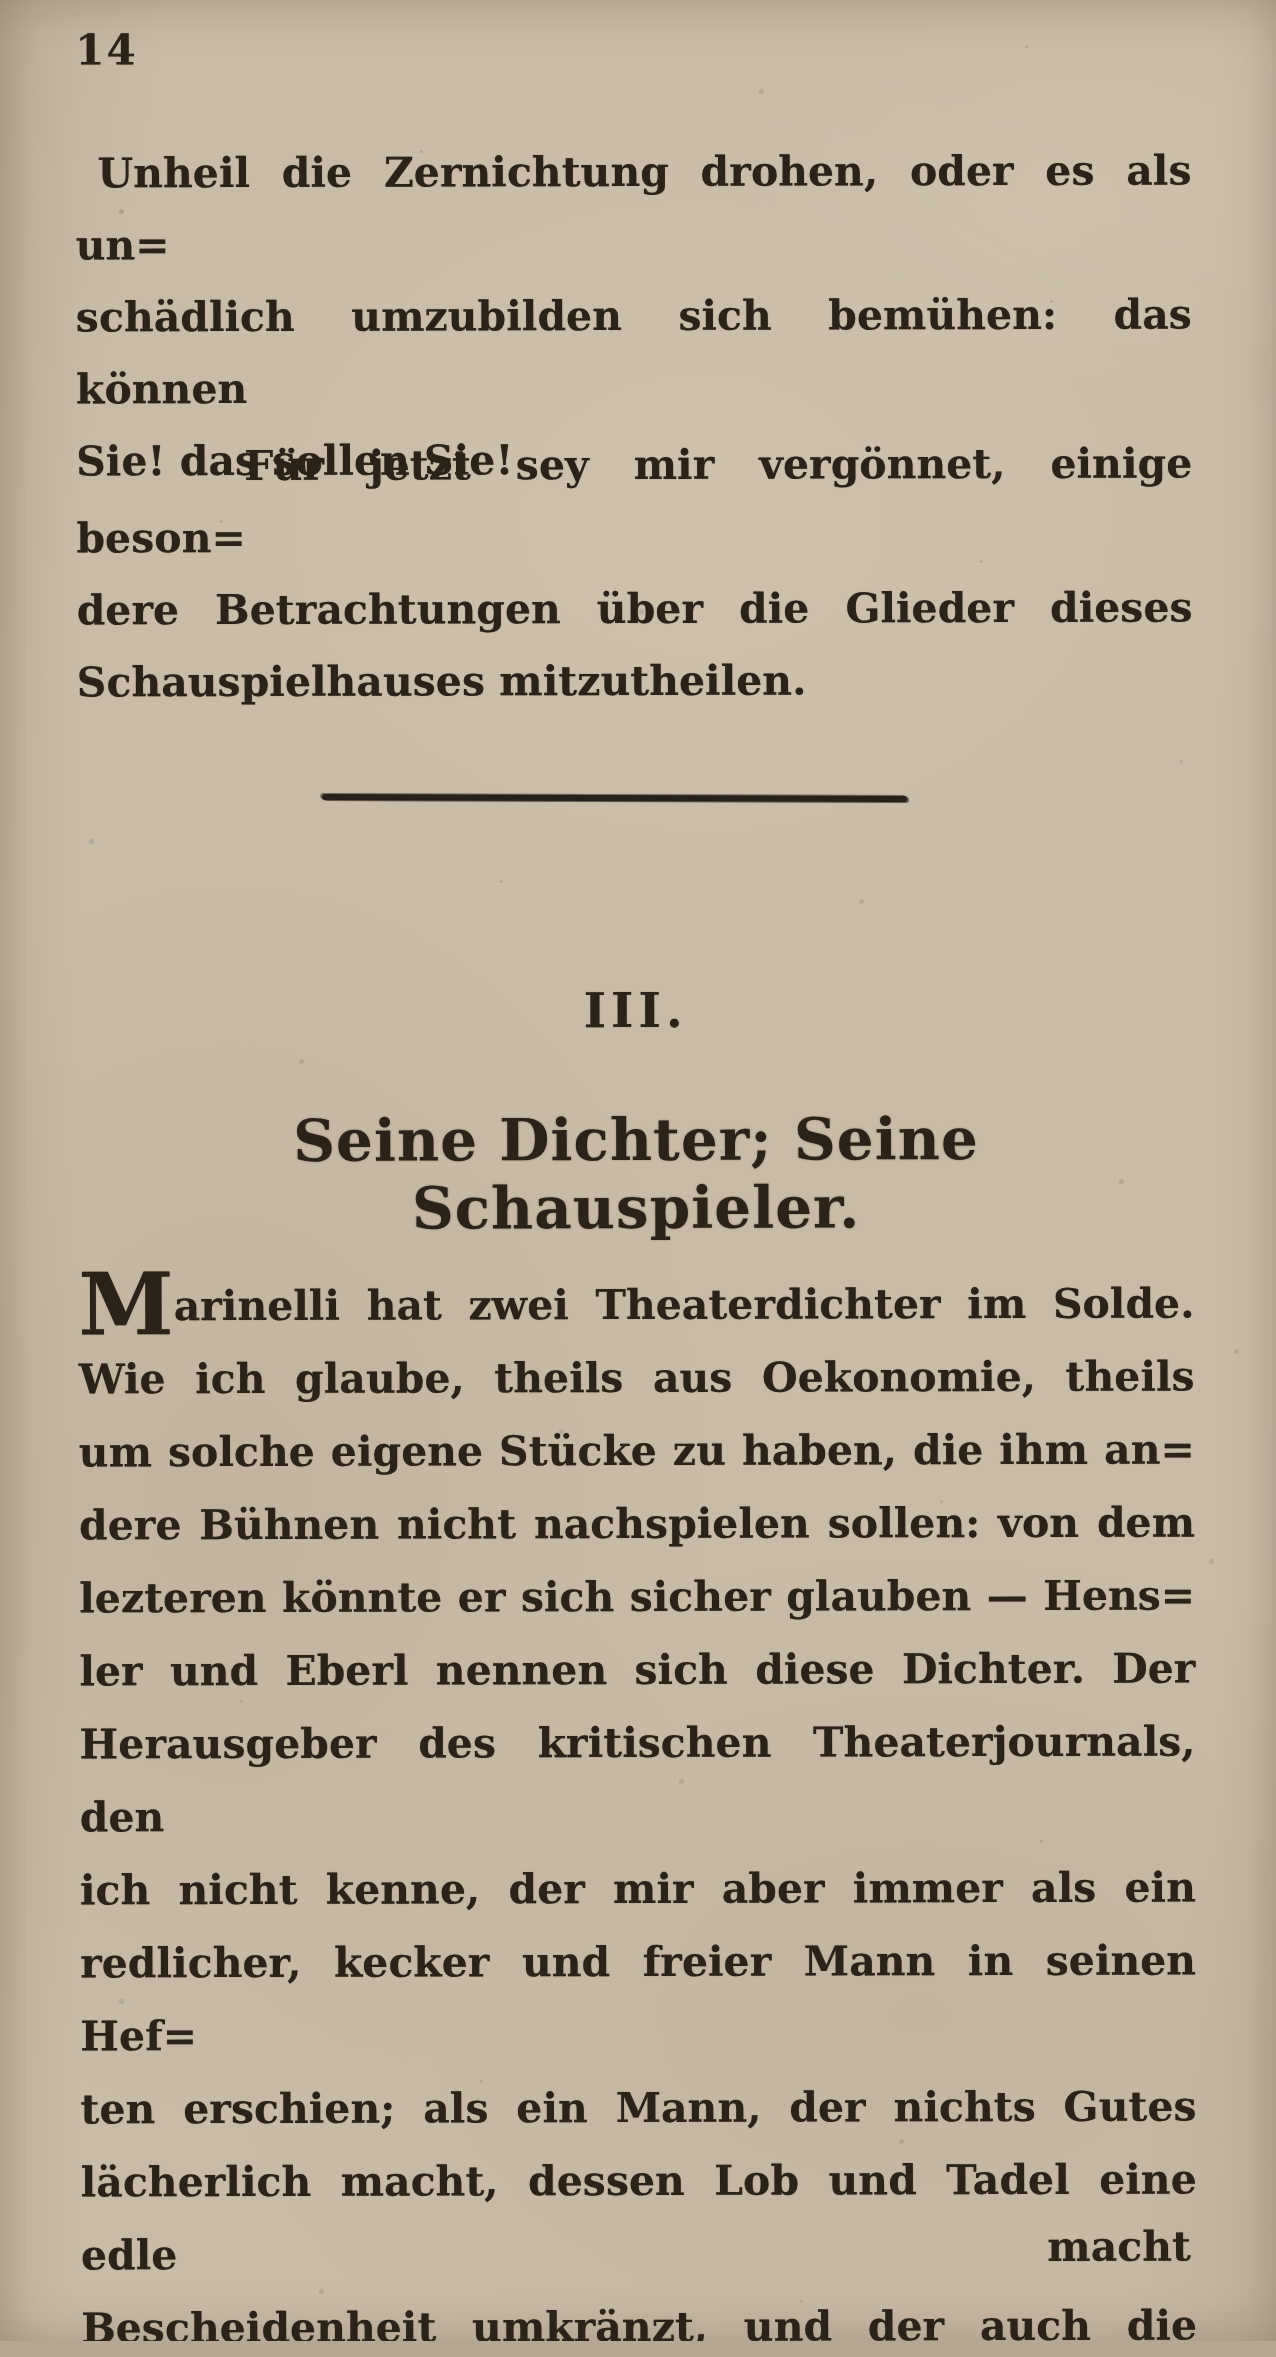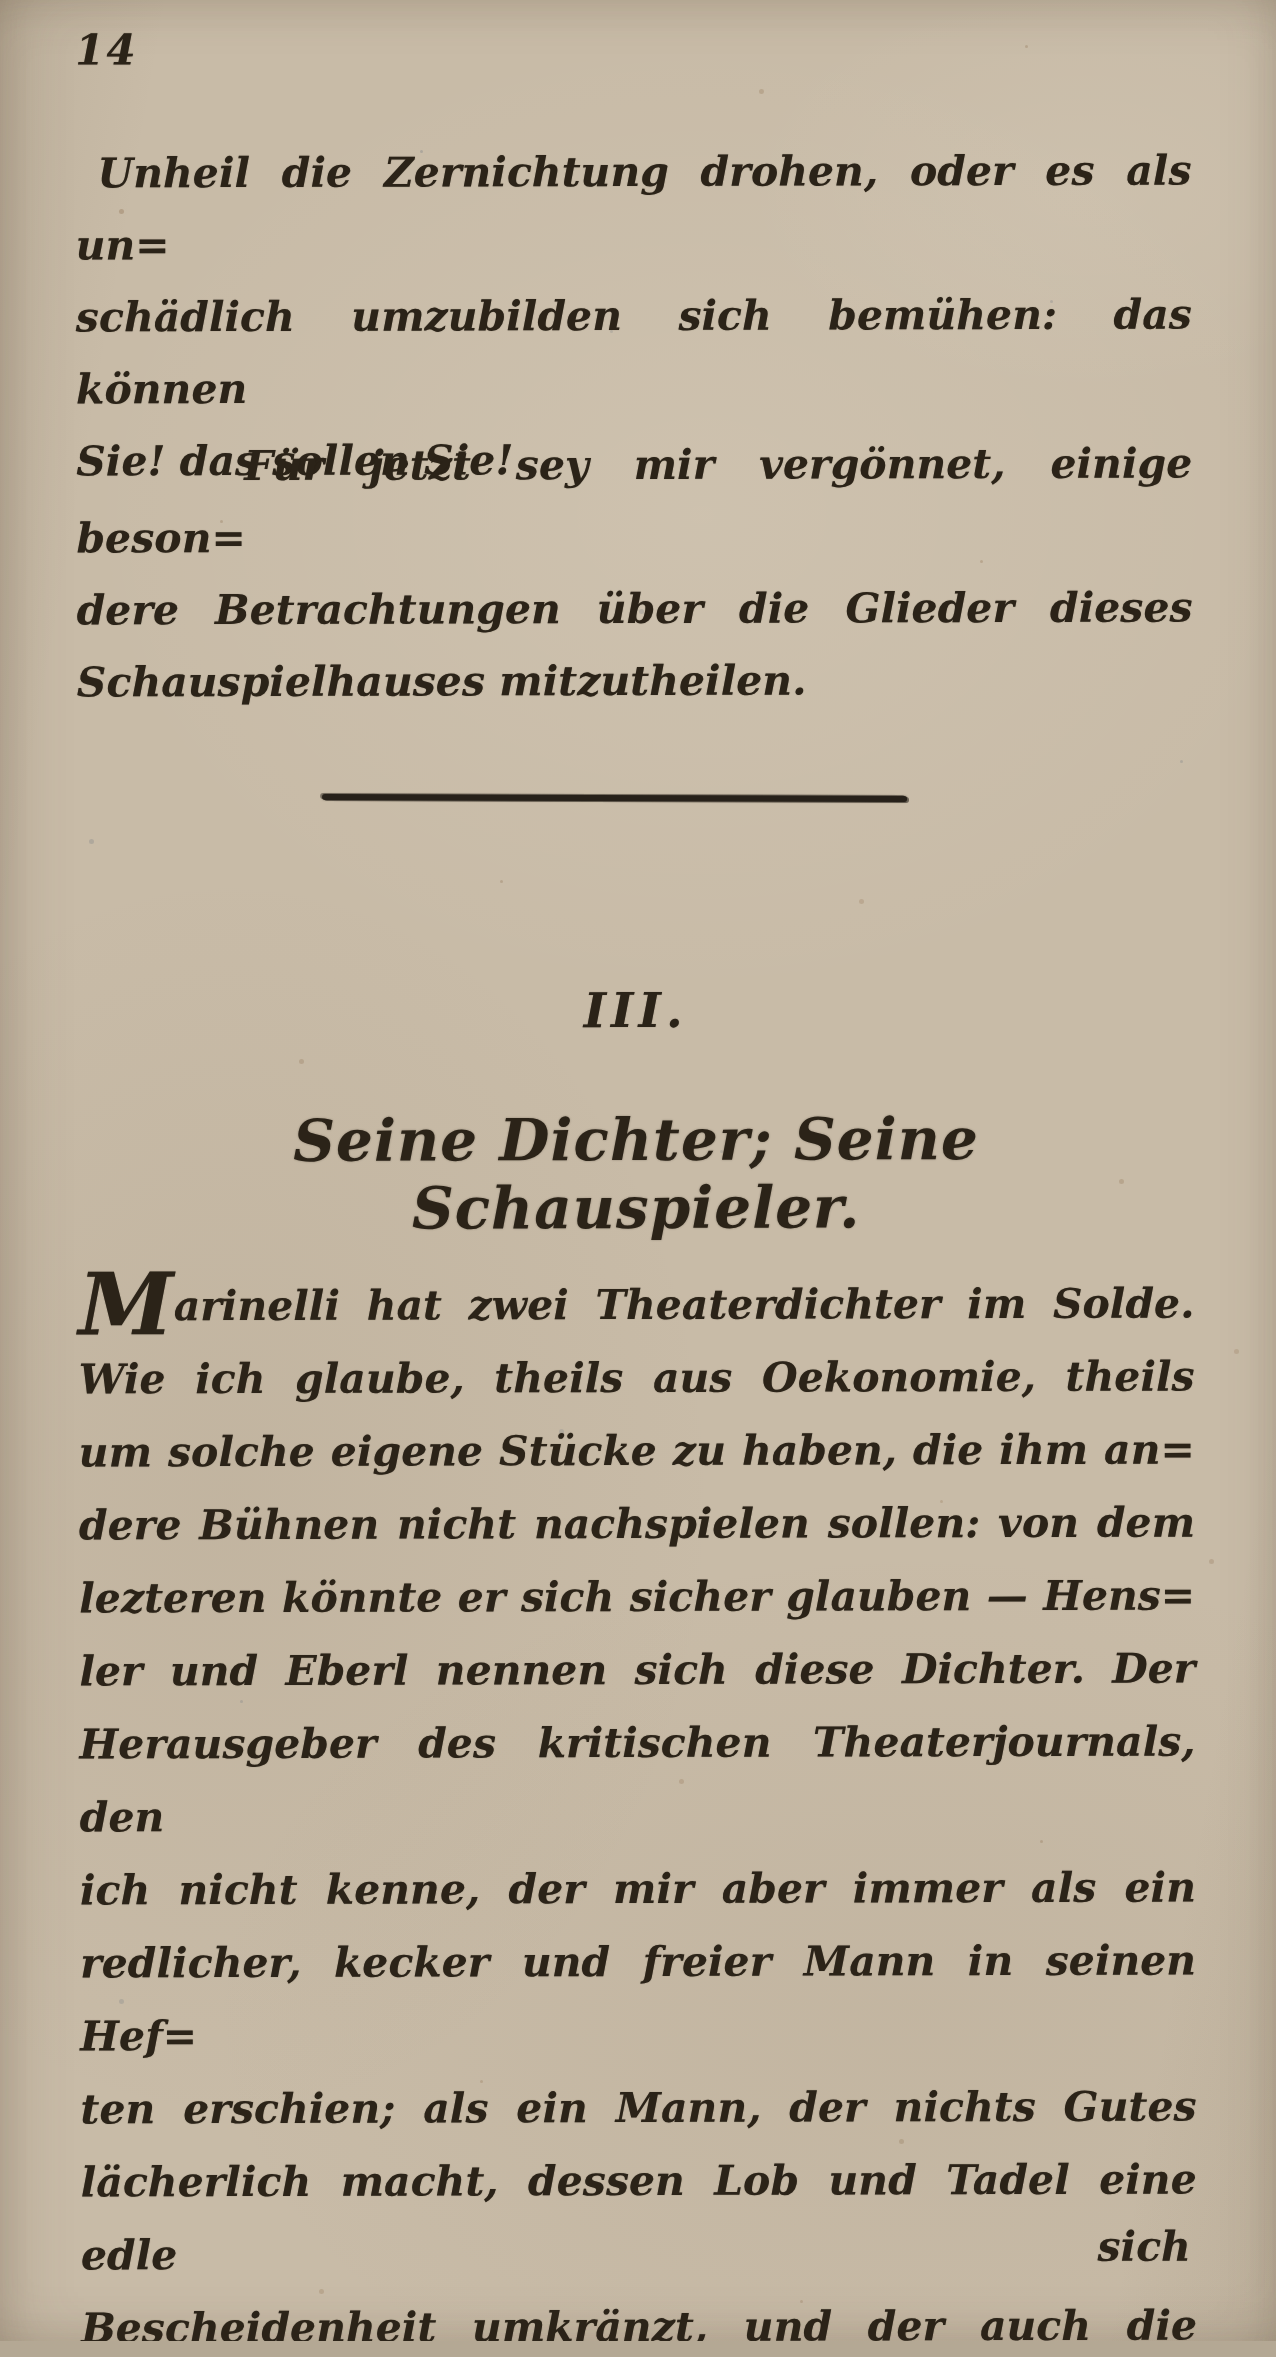--- a/index.html
+++ b/index.html
@@ -16,21 +16,20 @@
       radial-gradient(700px 900px at 18% 64%, rgba(118,100,74,0.08), transparent 70%),
       radial-gradient(1000px 650px at 72% 86%, rgba(122,104,78,0.07), transparent 72%),
       radial-gradient(500px 300px at 85% 8%,  rgba(255,250,238,0.08), transparent 70%),
       linear-gradient(100deg, rgba(108,94,70,0.10), rgba(0,0,0,0) 10%, rgba(0,0,0,0) 90%, rgba(108,94,70,0.10));
     box-shadow:
       inset 35px 0 70px -35px rgba(88,74,54,0.30),
       inset -28px 0 60px -32px rgba(88,74,54,0.22),
       inset 0 28px 60px -32px rgba(88,74,54,0.20),
       inset 0 -28px 60px -32px rgba(88,74,54,0.18);
     color:#2b2318;
-    font-style:italic;
   }
   
   .specks{position:absolute;left:0;top:0;width:3px;height:3px;border-radius:50%;
     box-shadow:
       120px 210px 0 1px rgba(140,110,78,0.35), 420px 150px 0 0 rgba(120,126,134,0.35),
       760px 90px  0 1px rgba(146,116,82,0.30), 1050px 300px 0 0 rgba(120,126,134,0.30),
       220px 520px 0 0 rgba(140,110,78,0.30), 640px 610px 0 1px rgba(120,126,134,0.28),
       980px 560px 0 0 rgba(146,116,82,0.32), 90px 840px 0 1px rgba(120,126,134,0.30),
       500px 880px 0 0 rgba(140,110,78,0.30), 860px 900px 0 1px rgba(150,120,86,0.28),
       1180px 760px 0 0 rgba(120,126,134,0.30), 300px 1060px 0 1px rgba(140,110,78,0.28),
@@ -104,16 +103,16 @@
       <div class="body-line jline">ler und Eberl nennen sich diese Dichter. Der</div>
       <div class="body-line jline">Herausgeber des kritischen Theaterjournals, den</div>
       <div class="body-line jline">ich nicht kenne, der mir aber immer als ein</div>
       <div class="body-line jline">redlicher, kecker und freier Mann in seinen Hef=</div>
       <div class="body-line jline">ten erschien; als ein Mann, der nichts Gutes</div>
       <div class="body-line jline">lächerlich macht, dessen Lob und Tadel eine edle</div>
       <div class="body-line jline">Bescheidenheit umkränzt, und der auch die beßte</div>
 
     </div>
 
-    <div class="catchword">sich</div>
+    <div class="catchword">macht</div>
 
   </div>
 </div>
 
 </body></html>

